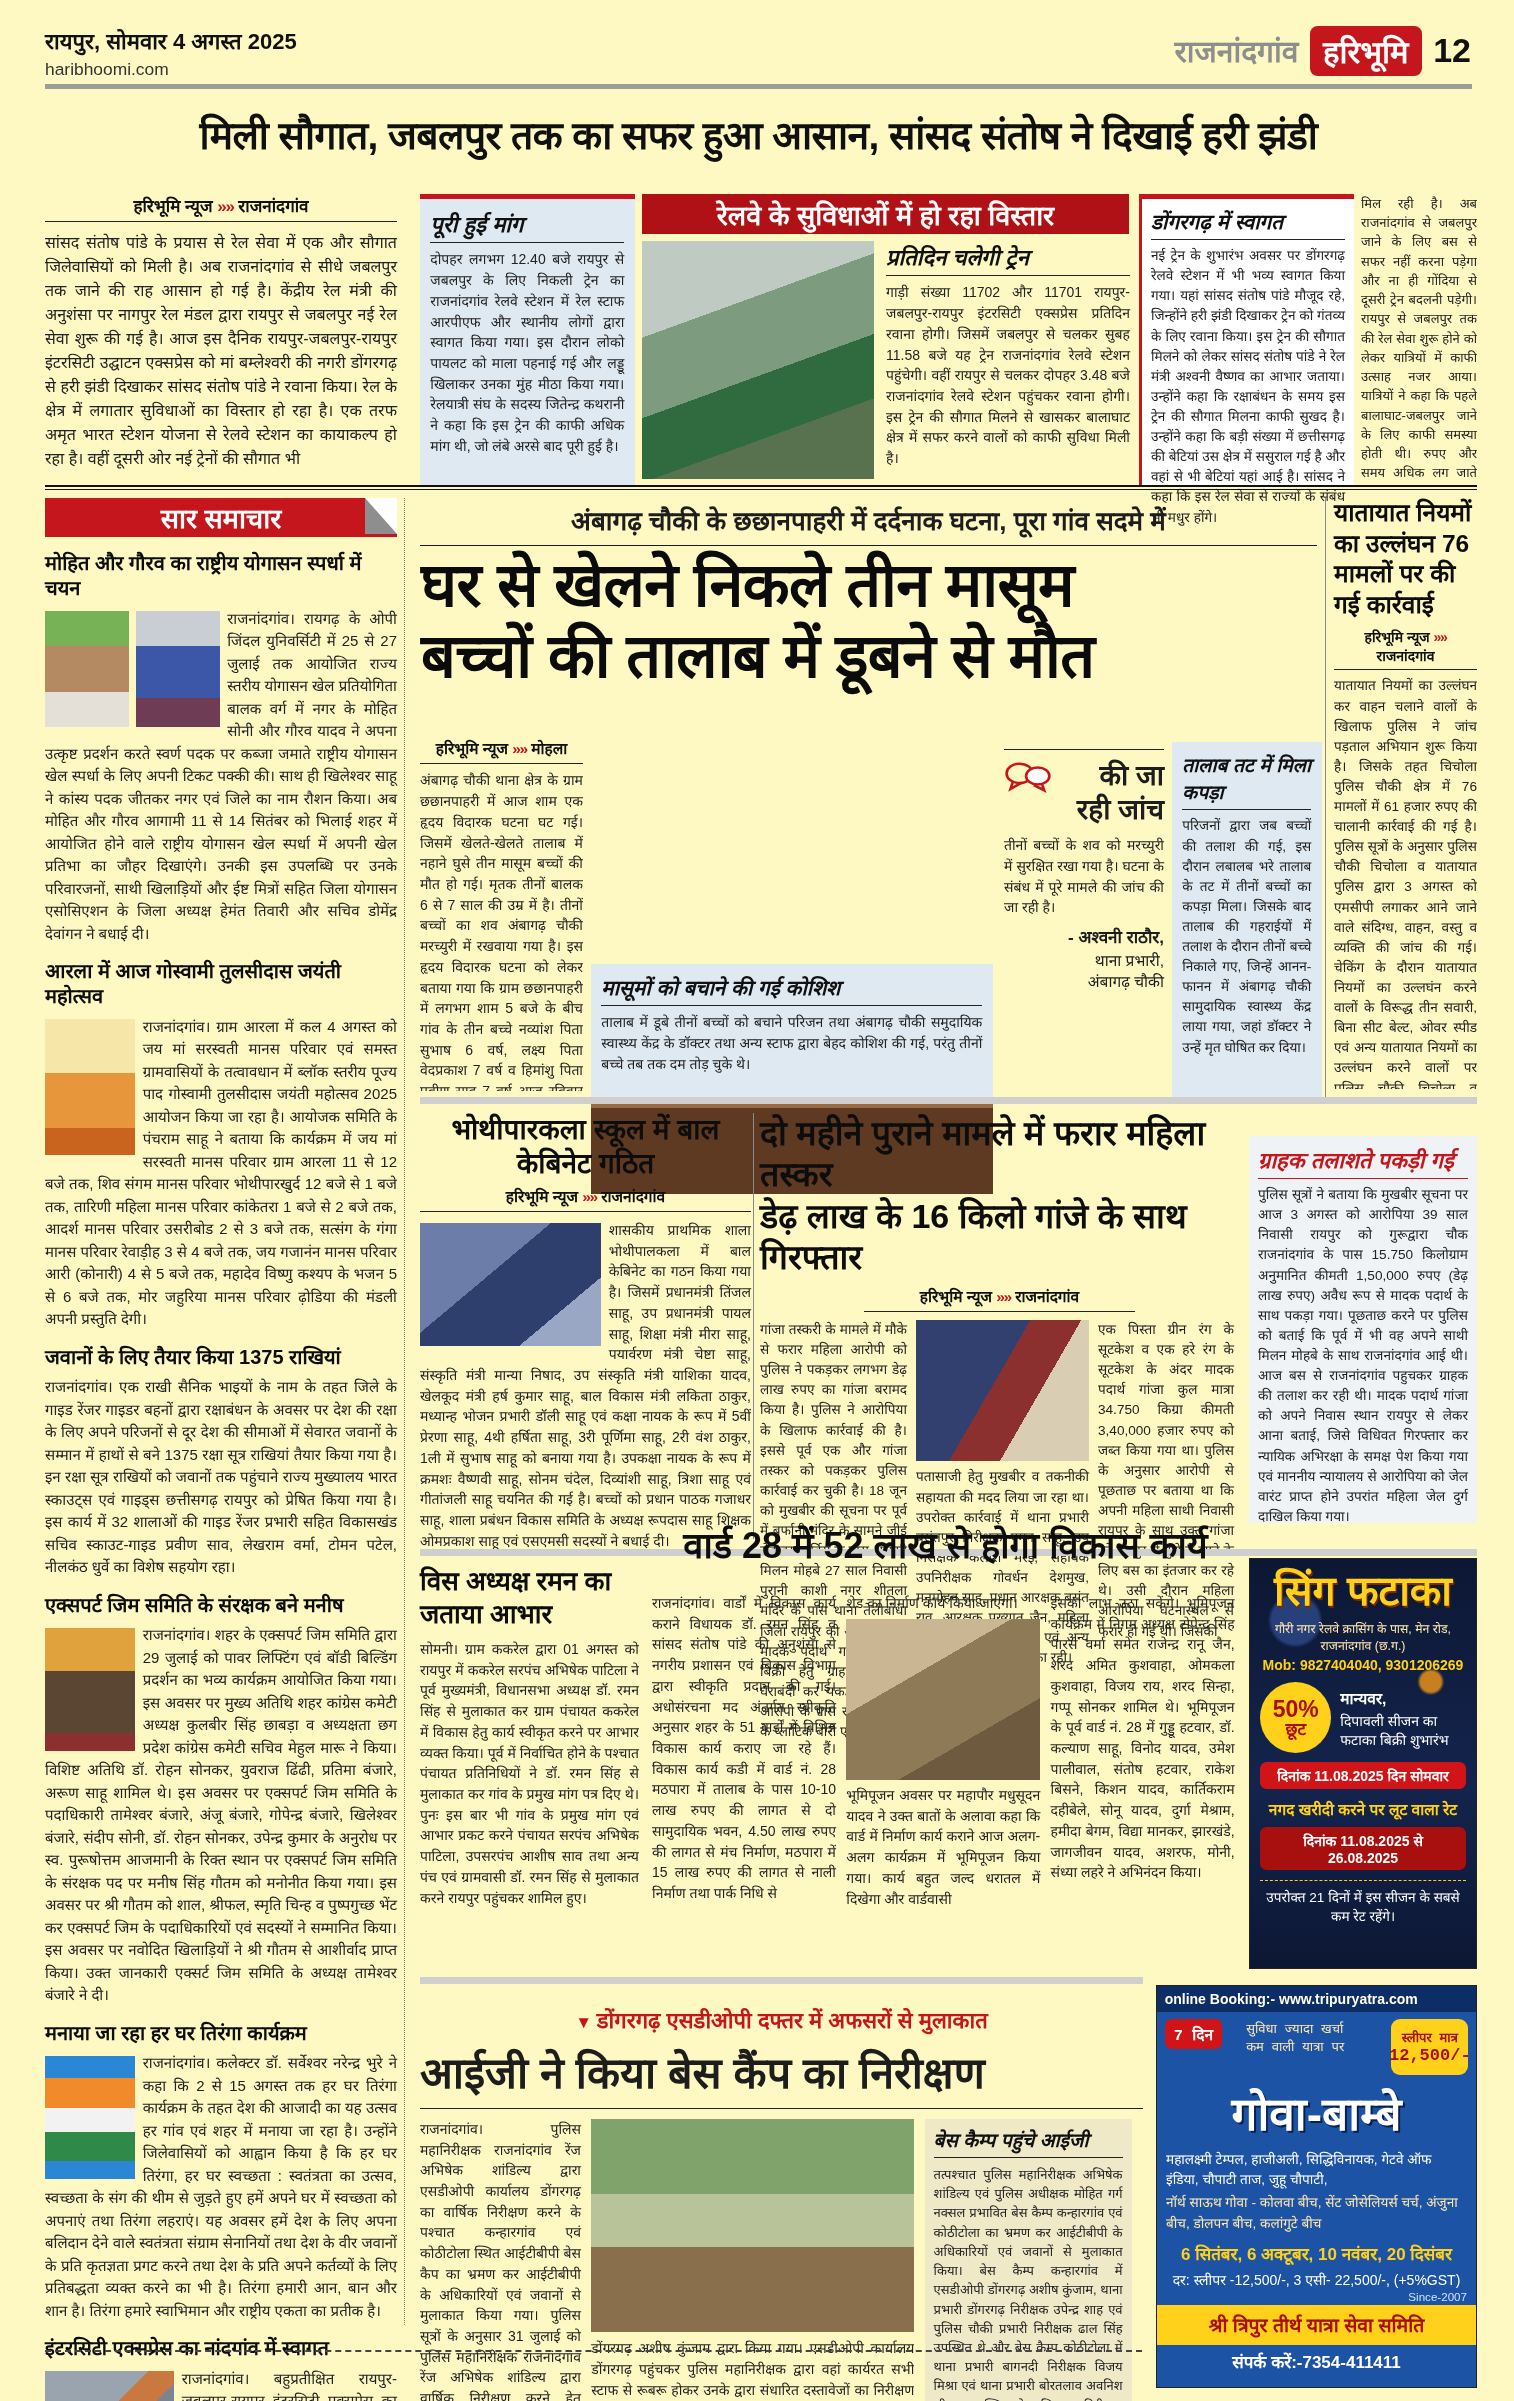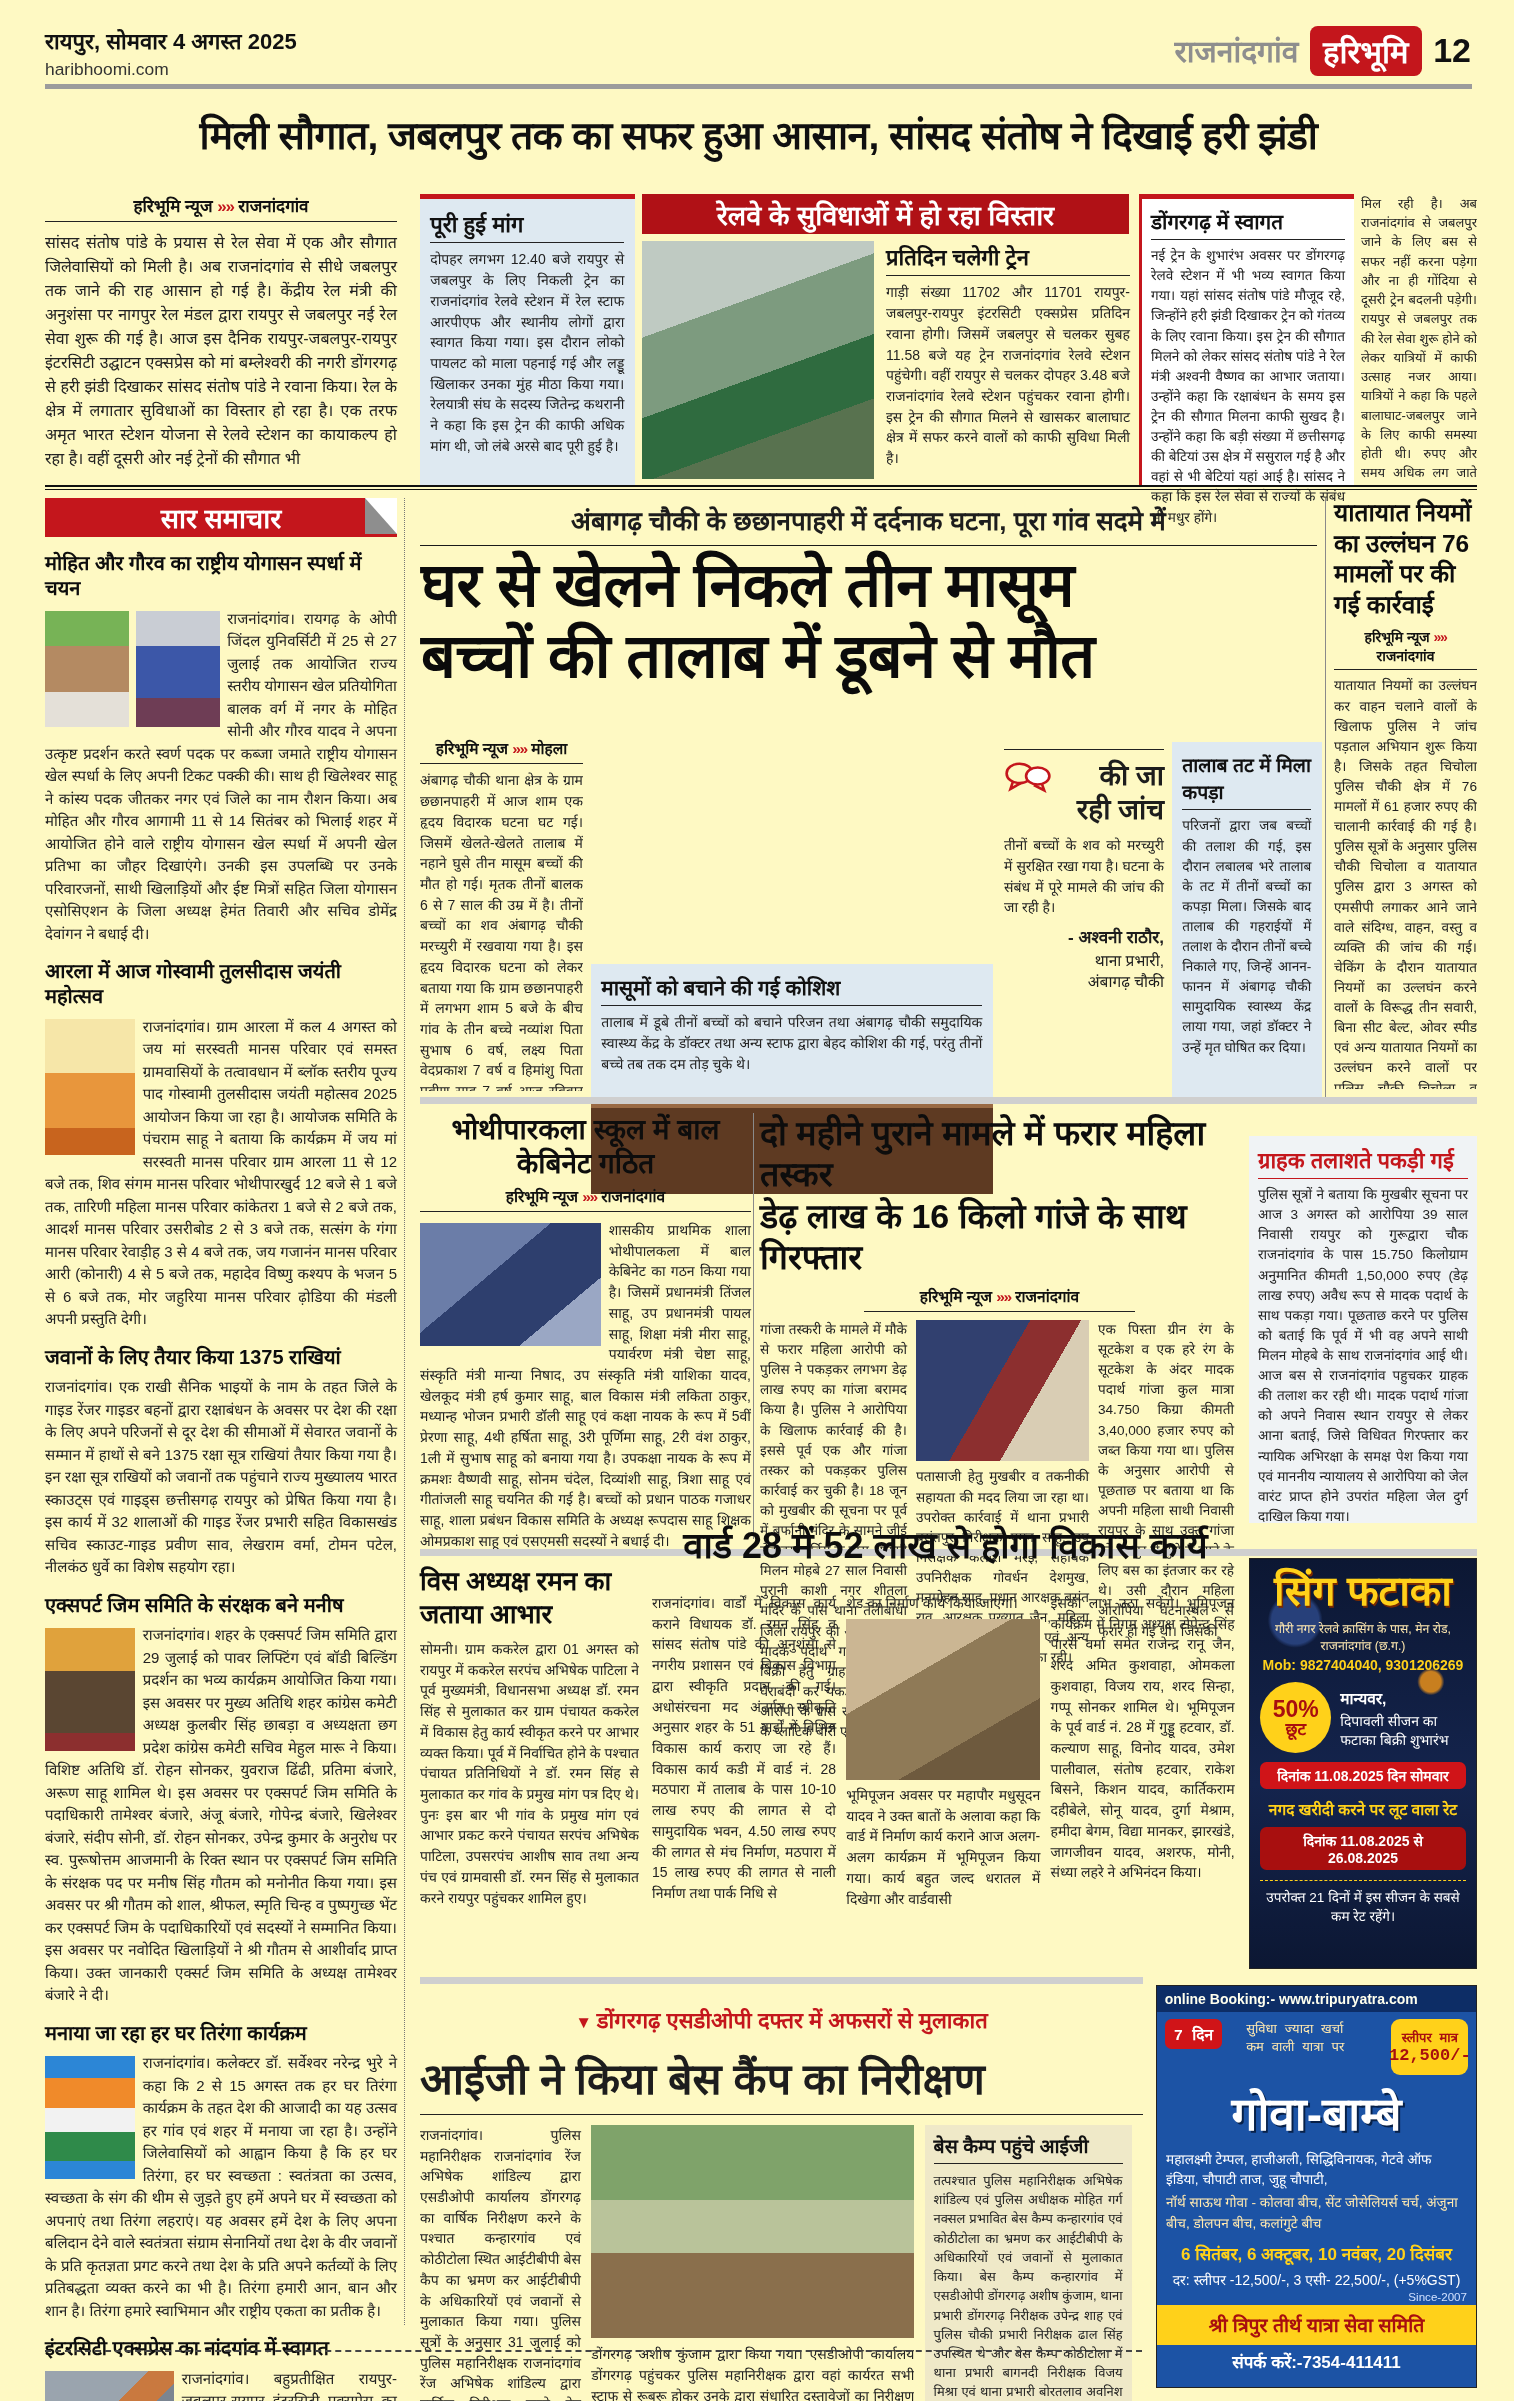--- a/index.html
+++ b/index.html
@@ -19,21 +19,21 @@
   .hdr-page{font-size:34px;font-weight:bold;color:#111;}
   .gray-rule{background:#9c9c9c;height:4.5px;}
   .mast{font-size:39px;font-weight:800;color:#101010;text-align:center;letter-spacing:-0.6px;}
   
   .byline{font-size:17px;font-weight:bold;text-align:center;border-bottom:1.3px solid #222;
           padding-bottom:3.9px;color:#111;}
   .byline .arrow{color:#c4161c;letter-spacing:-1.3px;}
   
   .bluebox{background:#dee9f1;padding:9px 10.3px;}
   .boxtitle{font-size:22px;font-weight:bold;color:#111;border-bottom:1.9px solid #222;
-            padding-bottom:3.9px;margin-bottom:6.5px;}
+            padding-bottom:3.9px;margin-bottom:6.5px;font-style:italic;}
   .redband{background:#b01116;color:#fff;font-size:27px;font-weight:bold;
            display:flex;align-items:center;justify-content:center;}
   .corner-box{border-top:5.8px solid #c4161c;border-left:3.2px solid #c4161c;padding:7.7px 9px;background:#fff;}
   
   .saar-head{background:#c4161c;color:#fff;font-size:27px;font-weight:bold;
              display:flex;align-items:center;justify-content:center;position:relative;}
   .saar-fold{position:absolute;right:0;top:0;width:0;height:0;
              border-left:32px solid #8e8e8e;border-top:36px solid #fff;}
   .story-h{font-size:20px;font-weight:bold;color:#0d0d0d;margin:14px 0 6.5px 0;line-height:1.25;}
   .photo{background:#b9b9b9;position:relative;overflow:hidden;}
@@ -315,21 +315,21 @@
     <div style="font-size:13.6px;color:#fff;text-align:center;margin-top:10.3px;border-top:1.3px dashed #ffd11a;padding-top:6.5px;">उपरोक्त 21 दिनों में इस सीजन के सबसे कम रेट रहेंगे।</div>
   </div>
 
   <div class="abs graybar" style="left:420px;top:1977px;width:723px;"></div>
 
   <div class="abs" style="left:420px;top:1990px;width:723px;">
     <div style="text-align:center;color:#c4161c;font-size:22px;font-weight:bold;margin-top:14px;">
       <span style="font-size:17px;">▼ </span>
       <span>डोंगरगढ़ एसडीओपी दफ्तर में अफसरों से मुलाकात</span>
     </div>
-    <div style="font-size:43px;font-weight:800;border-bottom:1.9px solid #222;padding-bottom:6.5px;margin-top:14px;">आईजी ने किया बेस कैंप का निरीक्षण</div>
+    <div style="font-size:43px;font-weight:800;border-bottom:1.9px solid #222;padding-bottom:6.5px;margin-top:8px;">आईजी ने किया बेस कैंप का निरीक्षण</div>
     <div style="display:flex;gap:10.3px;margin-top:10.3px;">
       <div class="body-sm jt" style="width:161px;">राजनांदगांव। पुलिस महानिरीक्षक राजनांदगांव रेंज अभिषेक शांडिल्य द्वारा एसडीओपी कार्यालय डोंगरगढ़ का वार्षिक निरीक्षण करने के पश्चात कन्हारगांव एवं कोठीटोला स्थित आईटीबीपी बेस कैप का भ्रमण कर आईटीबीपी के अधिकारियों एवं जवानों से मुलाकात किया गया। पुलिस सूत्रों के अनुसार 31 जुलाई को पुलिस महानिरीक्षक राजनांदगांव रेंज अभिषेक शांडिल्य द्वारा वार्षिक निरीक्षण करने हेतु अनुविभागीय अधिकारी पुलिस कार्यालय डोंगरगढ़ पहुंचने पर उनका स्वागत व अभिवादन एसडीओपी</div>
       <div style="width:323px;">
         <div class="photo p-camp" style="width:323px;height:213px;"></div>
         <div class="body-sm jt" style="margin-top:6.5px;height:97px;overflow:hidden;">डोंगरगढ़ अशीष कुंजाम द्वारा किया गया। एसडीओपी कार्यालय डोंगरगढ़ पहुंचकर पुलिस महानिरीक्षक द्वारा वहां कार्यरत सभी स्टाफ से रूबरू होकर उनके द्वारा संधारित दस्तावेजों का निरीक्षण किया। दस्तावेजों के रखरखाव तथा संधारित रजिस्टरों को चेक किया गया। लंबित शिकायत व लंबित पत्रों का त्वरित निराकण करने के निर्देश दिए। कार्यालय परिसर के साफ-सफाई व कार्यरत जवानों की वेशभूषा का जायजा लिया गया, जहां पुलिस अधीक्षक मोहित गर्ग भी मौजूद रहे।</div>
       </div>
       <div style="width:207px;background:#efe9c8;padding:7.7px 9px;box-sizing:border-box;height:329px;overflow:hidden;">
         <div class="boxtitle" style="font-size:19.4px;">बेस कैम्प पहुंचे आईजी</div>
         <div class="body-sm jt" style="font-size:13px;">तत्पश्चात पुलिस महानिरीक्षक अभिषेक शांडिल्य एवं पुलिस अधीक्षक मोहित गर्ग नक्सल प्रभावित बेस कैम्प कन्हारगांव एवं कोठीटोला का भ्रमण कर आईटीबीपी के अधिकारियों एवं जवानों से मुलाकात किया। बेस कैम्प कन्हारगांव में एसडीओपी डोंगरगढ़ अशीष कुंजाम, थाना प्रभारी डोंगरगढ़ निरीक्षक उपेन्द्र शाह एवं पुलिस चौकी प्रभारी निरीक्षक ढाल सिंह उपस्थित थे और बेस कैम्प कोठीटोला में थाना प्रभारी बागनदी निरीक्षक विजय मिश्रा एवं थाना प्रभारी बोरतलाव अवनिश श्रीवास उपस्थित रहे। पुलिस महानिरीक्षक ने दोनों बेस कैम्प पहुंचकर कैम्प परिसर व भवन का जायजा लिया तथा वहां कार्यरत आईटीबीपी के अधिकारी-कर्मचारियों से रूबरू होकर उनकी समस्या पूछकर उनके निदान हेतु आश्वासन देने के साथ-साथ उनका मनोबल बढ़ाया।</div>
       </div>

